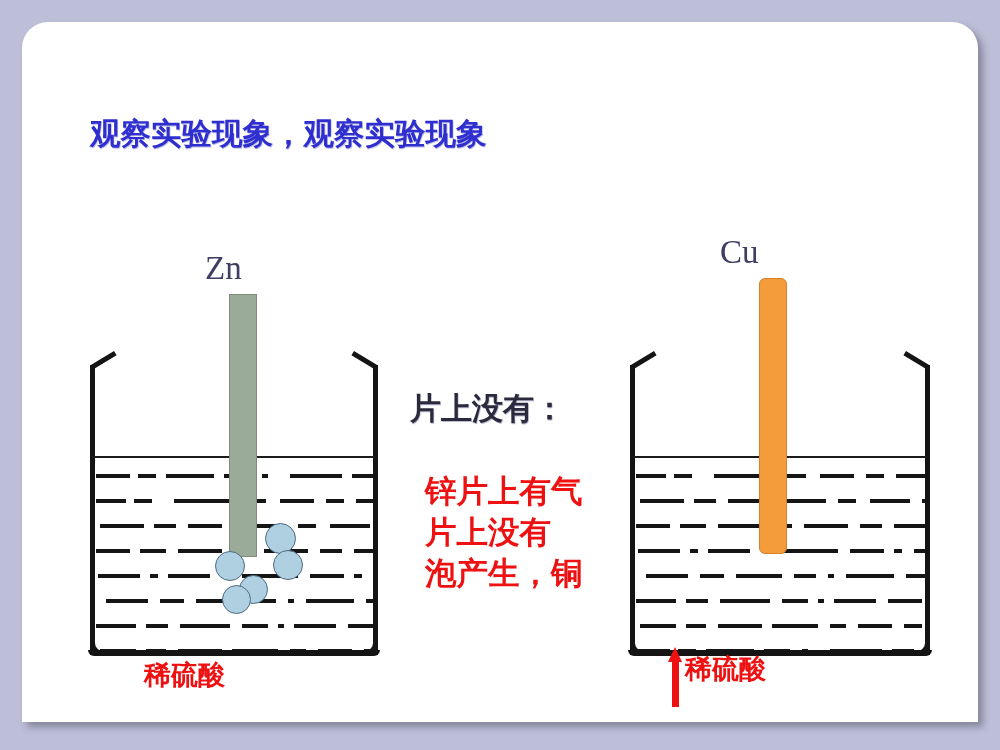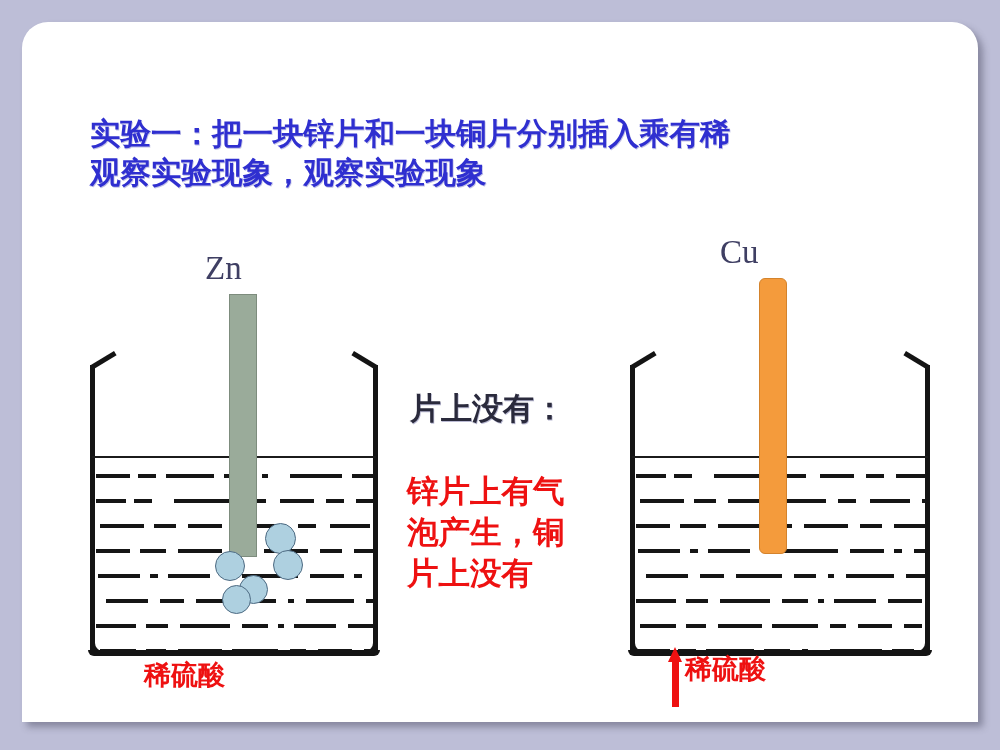--- a/index.html
+++ b/index.html
@@ -168,21 +168,21 @@
     top: 371px;
     color: #2a2a3c;
     font-size: 31px;
     line-height: 31px;
     font-weight: bold;
     text-shadow: 0.8px 0.8px 0 rgba(120,120,170,0.5);
     white-space: nowrap;
   }
   #observation-body {
     position: absolute;
-    left: 385px;
+    left: 403px;
     top: 449px;
     width: 235px;
     color: #ee1111;
     font-size: 31.5px;
     line-height: 41px;
     font-weight: bold;
   }
   #observation-body .ob-line { white-space: nowrap; }
 
   
@@ -238,21 +238,20 @@
     border-bottom: 15px solid #ee1111;
   }
 </style>
 </head>
 <body>
 
 <div id="slide-frame">
   <div id="slide-canvas">
 
     <div id="title-block">
-      <div class="title-line">实验一：把一块锌片和一块铜片分别插入乘有稀</div>
       <div class="title-line">观察实验现象，观察实验现象</div>
     </div>
 
     <div class="electrode-label" id="label-zn">Zn</div>
     <div class="electrode-label" id="label-cu">Cu</div>
 
     <div class="beaker" id="beaker-left">
       <div class="beaker-spout left"></div>
       <div class="beaker-spout right"></div>
       <div class="beaker-wall left"></div>
@@ -431,22 +430,22 @@
         <div class="bubble" style="left: 243px; top: 501px; width: 31px; height: 31px;"></div>
         <div class="bubble" style="left: 251px; top: 528px; width: 30px; height: 30px;"></div>
         <div class="bubble" style="left: 193px; top: 529px; width: 30px; height: 30px;"></div>
         <div class="bubble" style="left: 217px; top: 553px; width: 29px; height: 29px;"></div>
         <div class="bubble" style="left: 200px; top: 563px; width: 29px; height: 29px;"></div>
       </div>
 
     <div id="observation-head">片上没有：</div>
     <div id="observation-body">
       <div class="ob-line">锌片上有气</div>
+      <div class="ob-line">片上没有</div>
       <div class="ob-line">泡产生，铜</div>
-      <div class="ob-line">片上没有</div>
     </div>
 
 
     <div class="acid-label" id="acid-left">稀硫酸</div>
     <div class="acid-label" id="acid-right">稀硫酸</div>
 
     <div id="gas-arrow">
       <div class="head"></div>
       <div class="shaft"></div>
     </div>

